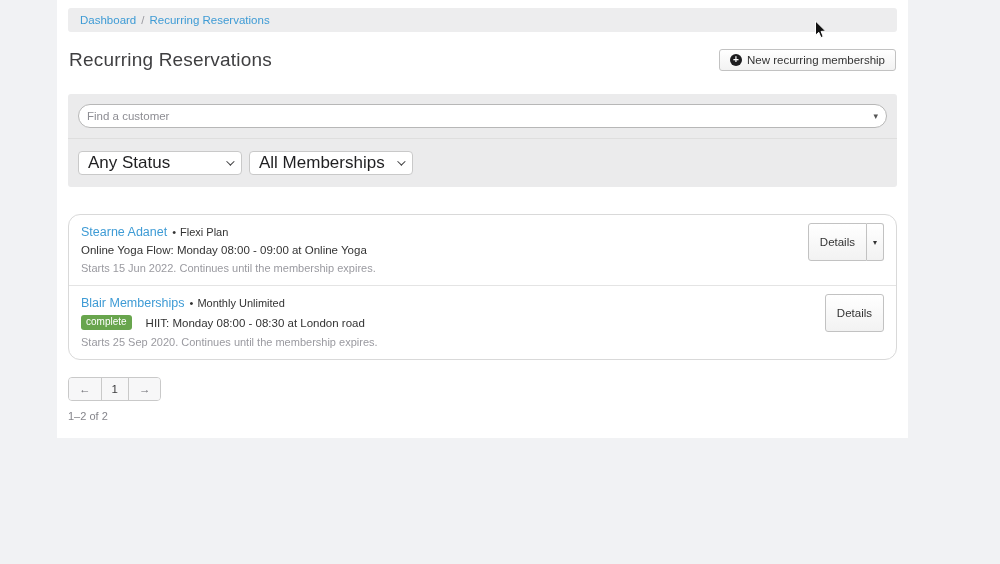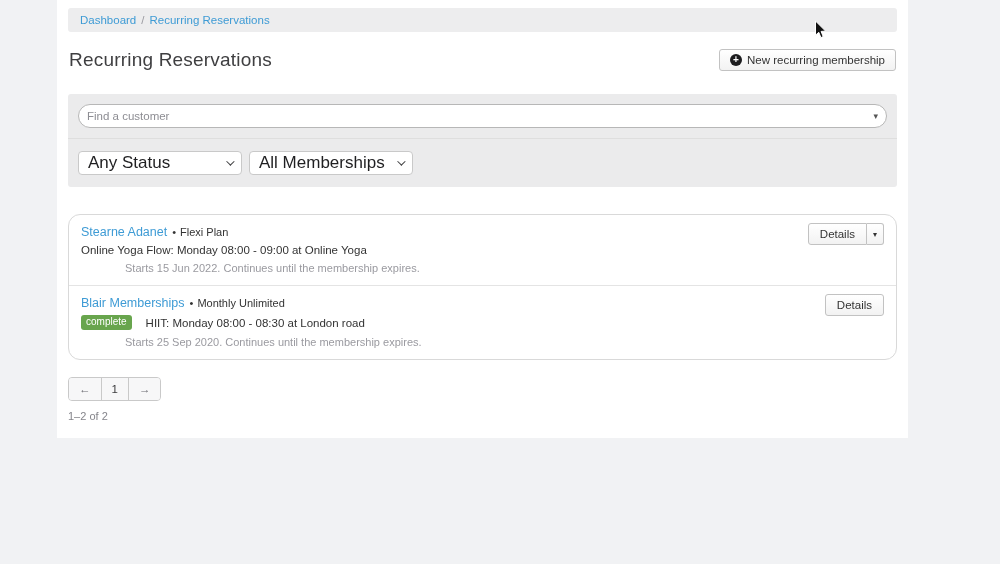--- a/index.html
+++ b/index.html
@@ -95,28 +95,28 @@
     border-radius:12px;
     background:#fff;
   }
   .res-row { position:relative; padding:10px 12px 11px 12px; }
   .res-row + .res-row { border-top:1px solid #e4e4e4; }
   .line1 { font-size:12.5px; }
   .line1 a { color:#3e9bd5; text-decoration:none; cursor:pointer; }
   .line1 .bullet { color:#333; font-size:11px; margin:0 4px 0 5px; }
   .line1 .plan { color:#333; font-size:11px; }
   .line2 { font-size:11.5px; color:#333; margin-top:5px; display:flex; align-items:center; }
-  .line3 { font-size:11px; color:#9a9aa0; margin-top:6px;margin-left:44px; }
+  .line3 { font-size:11px; color:#9a9aa0; margin-top:6px; }
   .badge {
     background:#68a54d; color:#fff;
     font-size:10px; padding:2px 5px 3px 5px;
     border-radius:3px; margin-right:14px; line-height:1;
   }
   .row-actions { position:absolute; top:8px; right:12px; display:flex; }
-  .row-actions .btn { padding:4px 11px; }
+  .row-actions .btn { padding:12px 11px; }
   .btn-group { display:inline-flex; }
   .btn-group .btn:first-child { border-radius:3px 0 0 3px; }
   .btn-group .btn.caret-btn {
     border-radius:0 3px 3px 0; border-left:none; padding:4px 6px; font-size:8px;
   }
   
   .pagination { margin-top:17px; display:inline-flex; border:1px solid #c9c9c9; border-radius:4px; overflow:hidden; background:#f7f7f8; }
   .page-cell {
     padding:5px 10px; font-size:11.5px; color:#6b6b72;
     border-right:1px solid #c9c9c9; cursor:pointer; background:#f7f7f8;

